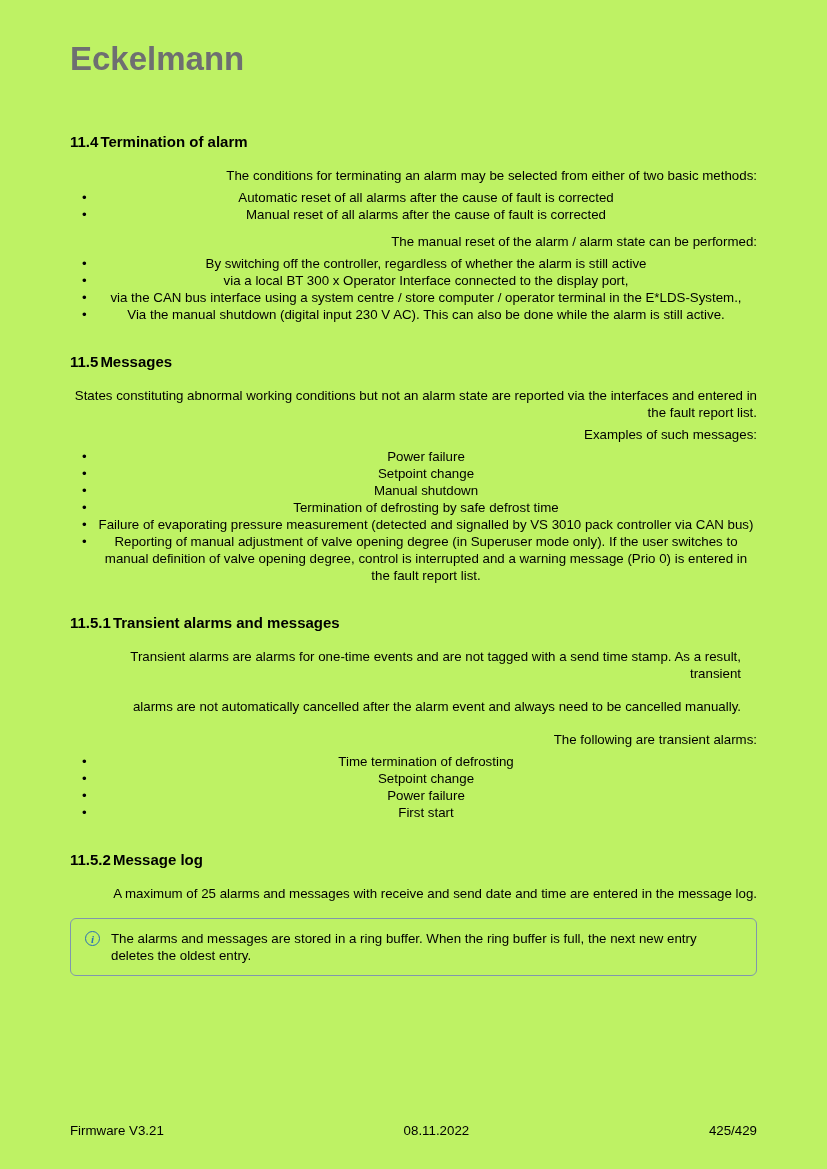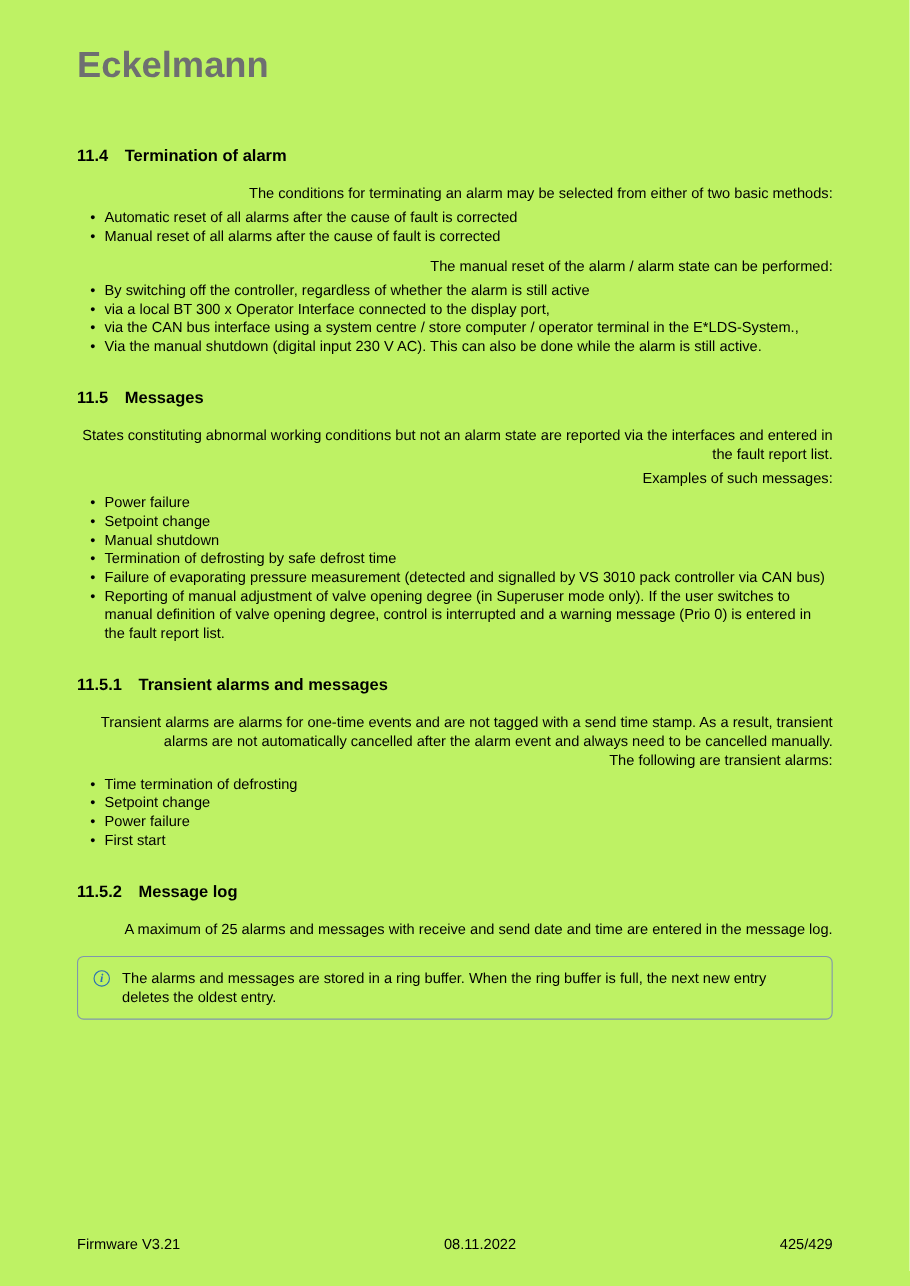--- a/index.html
+++ b/index.html
@@ -16,45 +16,46 @@
   }
   .logo {
     font-size: 33px;
     font-weight: 700;
     color: #6e6f71;
     letter-spacing: 0px;
     line-height: 1.0;
   }
   h2.section-heading {
     display: flex;
-    gap: 15px;
+    gap: 2px;
     font-size: 15px;
     font-weight: 700;
     color: #000;
     margin: 30px 0 16px 0;
     line-height: 1.2;
   }
   h2.section-heading.first { margin-top: 58px; }
   p.body-text {
     font-size: 13.3px;
     line-height: 17px;
     margin: 0 0 5px 0;
     text-align: right;
   }
-  p.body-text.tight { margin: 0; }
+  p.body-text.tight { margin: 16px; }
   ul.bullet-list {
     list-style: none;
     margin: 3px 0 10px 0;
     padding: 0 0 0 12px;
   }
   ul.bullet-list li {
     font-size: 13.3px;
     line-height: 17px;
     padding-left: 13px;
     position: relative;
+    text-align: center;
   }
   ul.bullet-list li::before {
     content: "•";
     position: absolute;
     left: 0;
     top: 0;
     font-size: 13.3px;
   }
   .note-box {
     margin-top: 16px;

